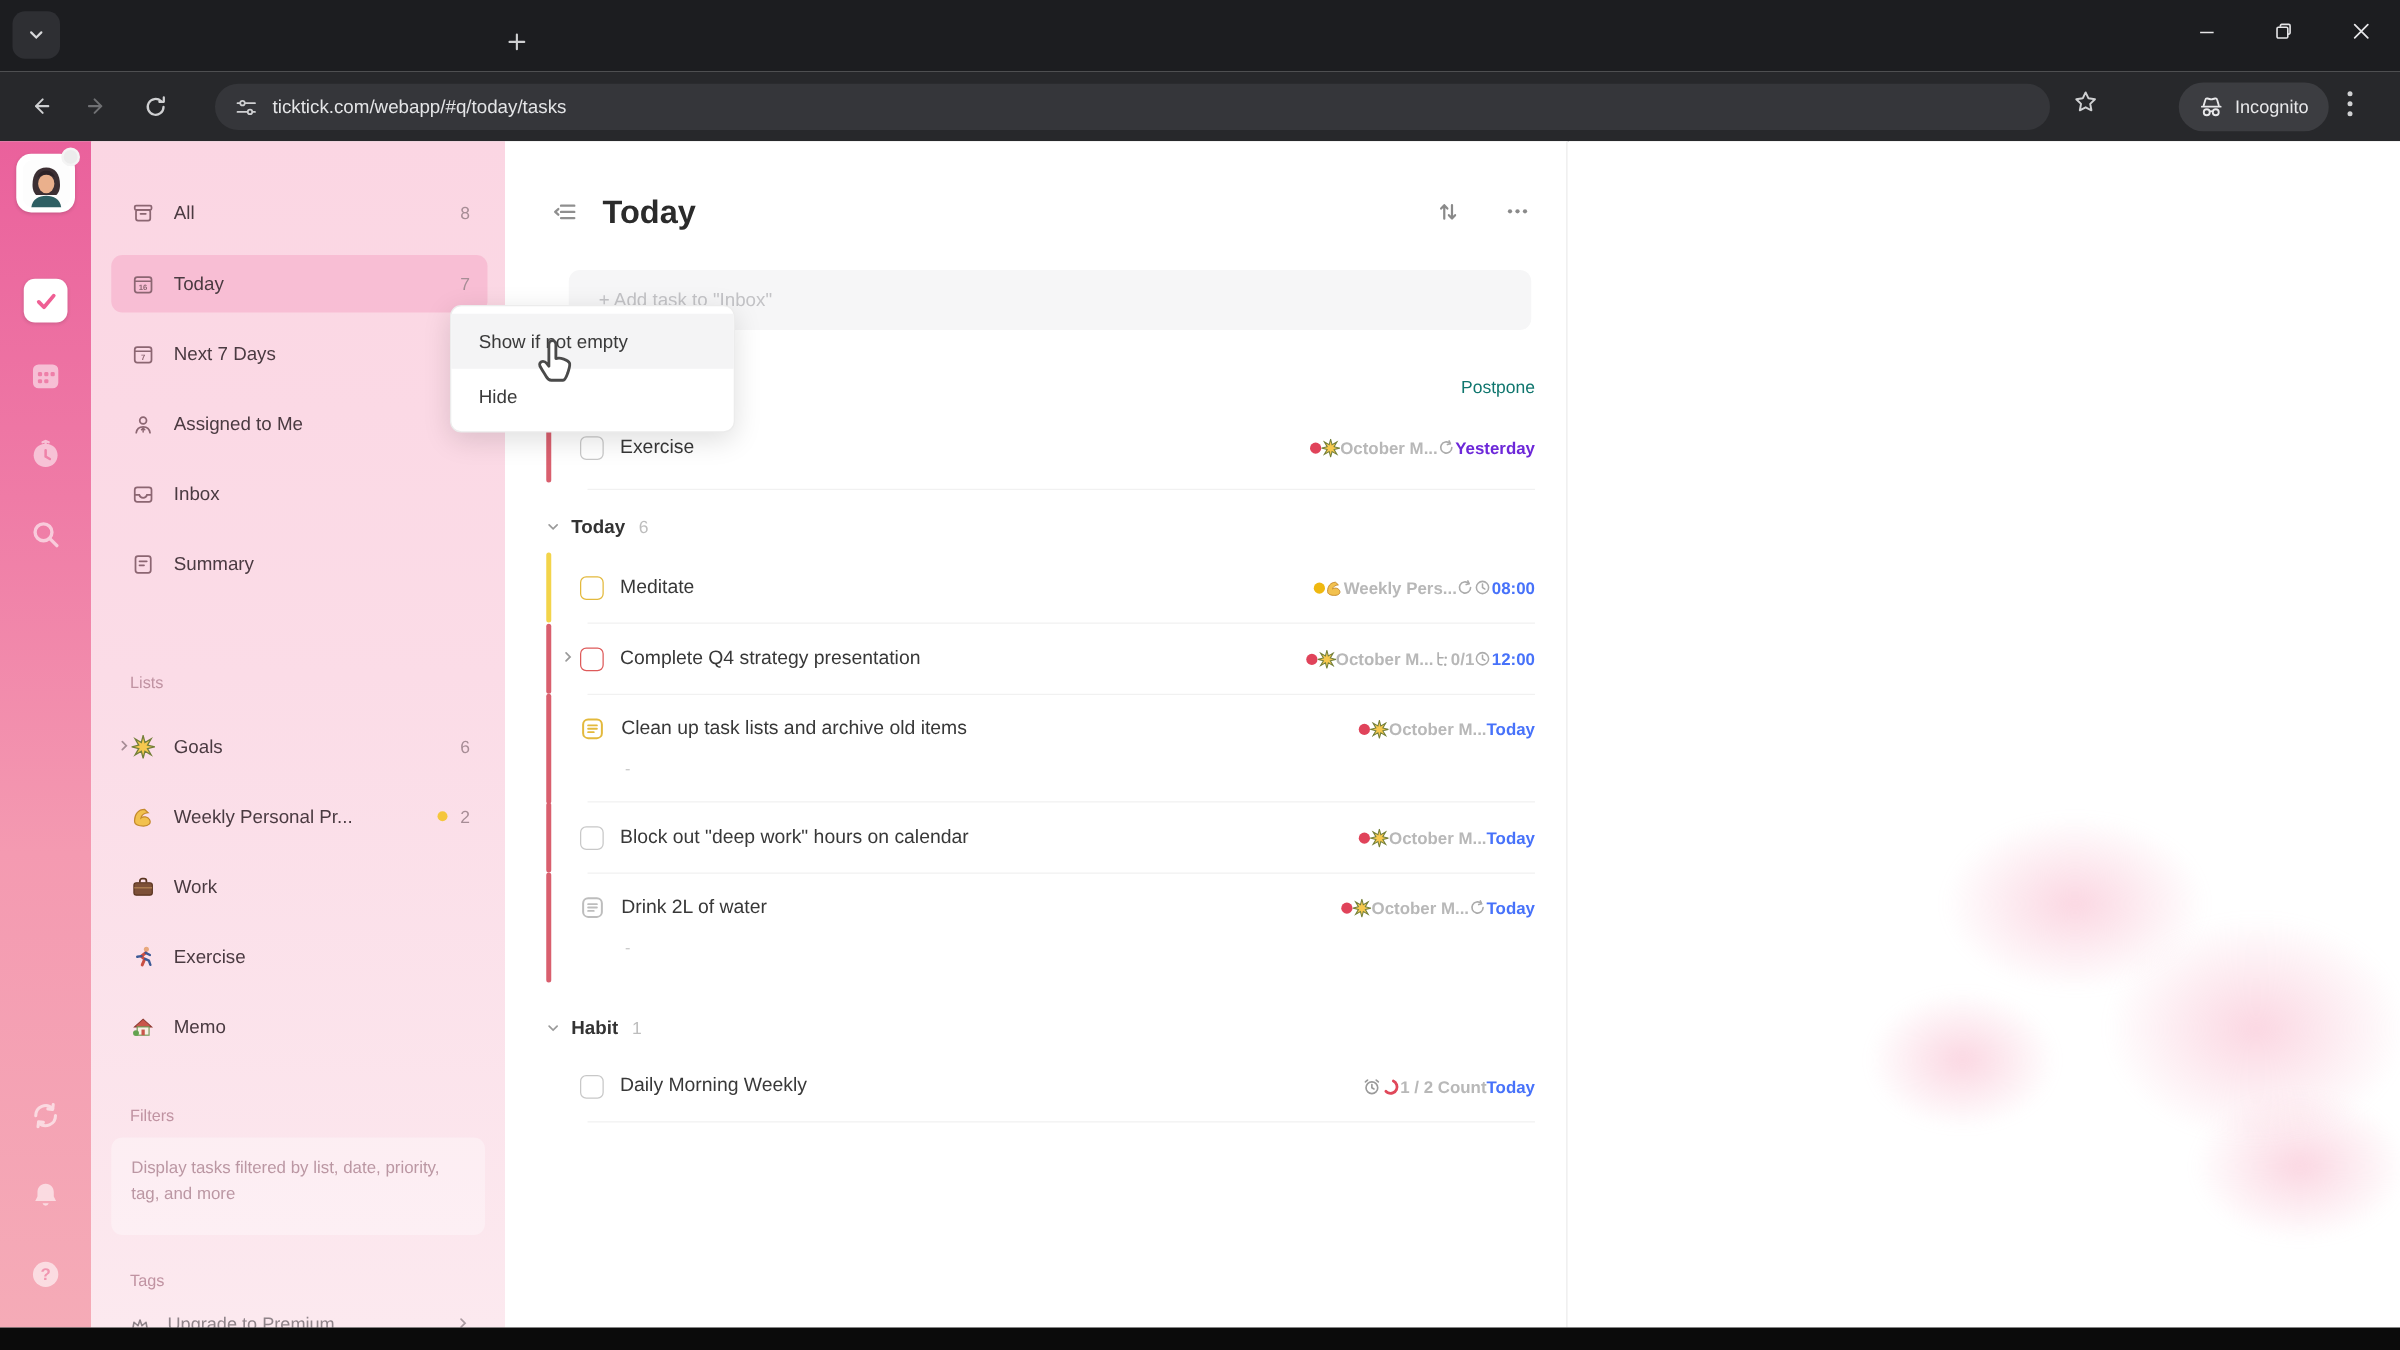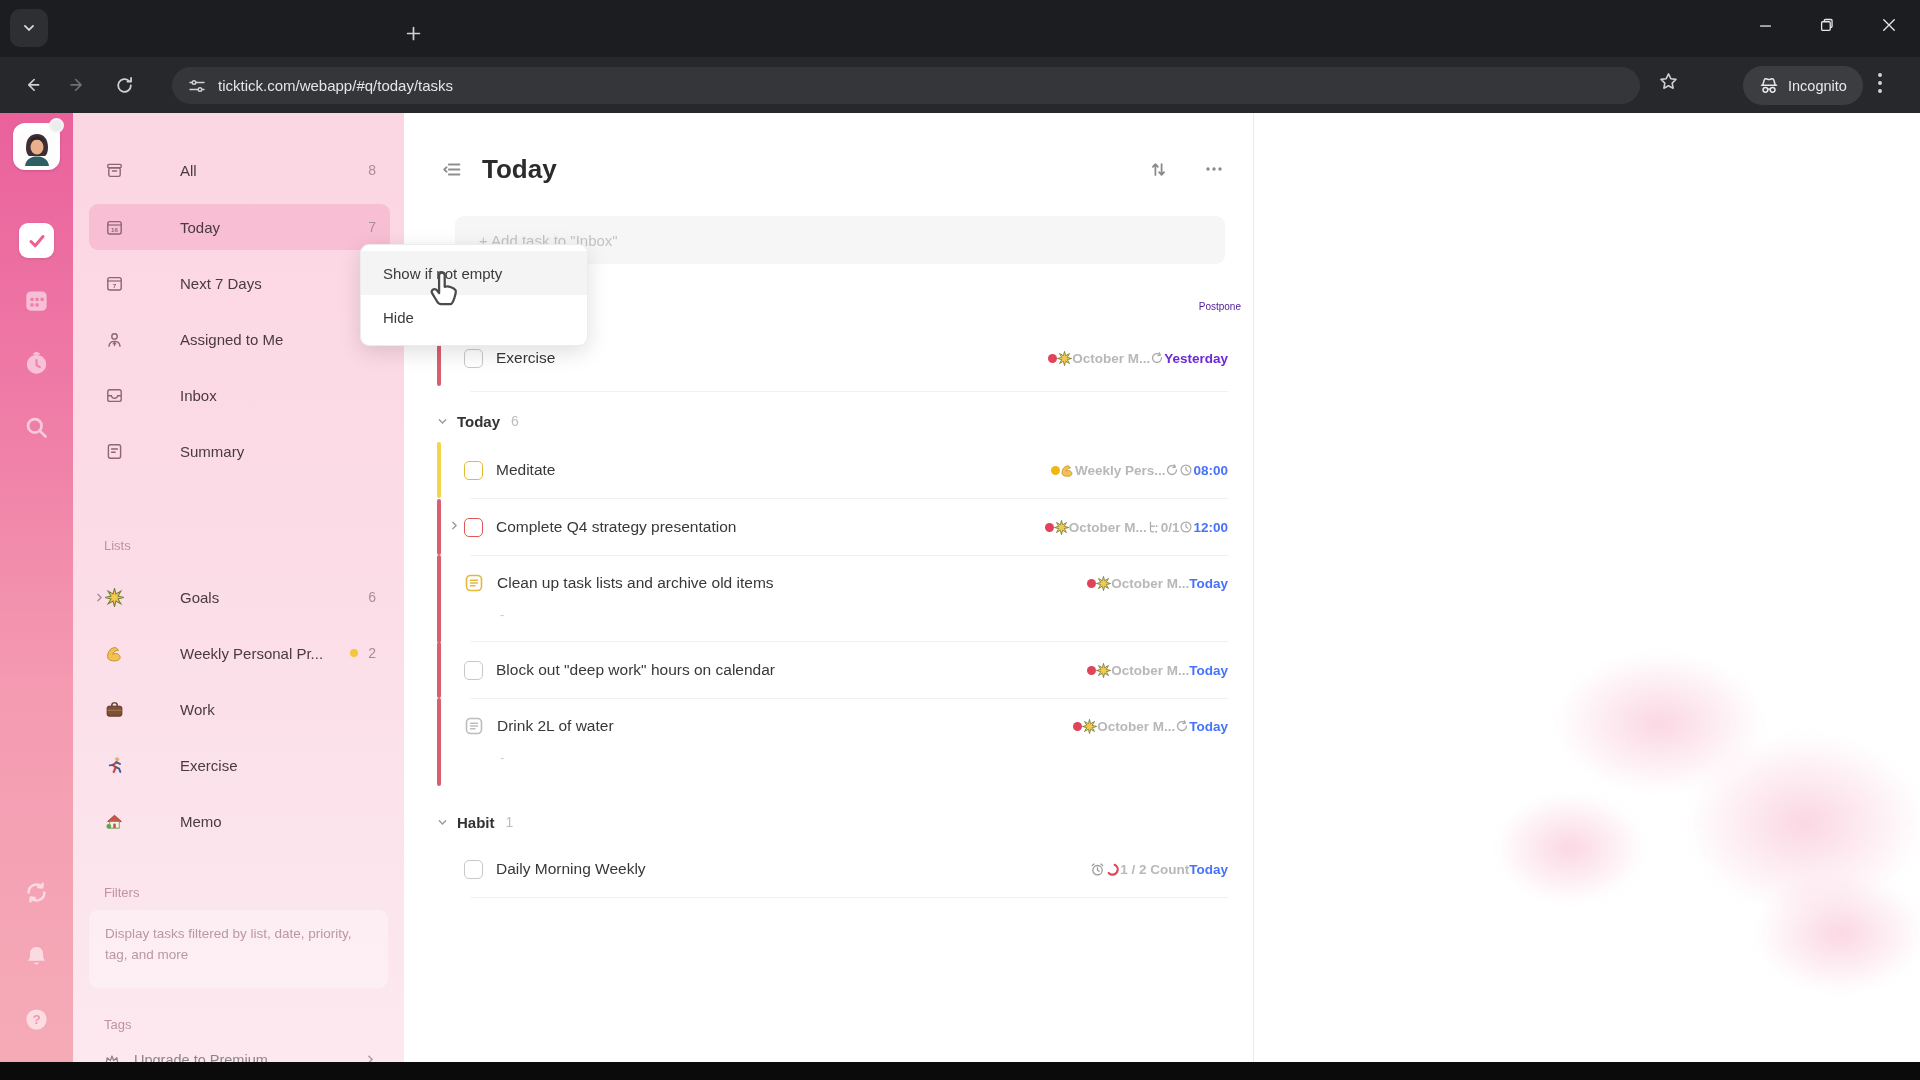--- a/index.html
+++ b/index.html
@@ -34,40 +34,40 @@
   .rail-item { position:absolute; left:0; width:73px; display:flex; justify-content:center; }
   .avatar-wrap { position:absolute; left:13px; top:10px; width:47px; height:47px; background:#fff; border-radius:12px; display:flex; align-items:center; justify-content:center; box-shadow:0 1px 3px rgba(0,0,0,.15); }
   .avatar-badge { position:absolute; right:-4px; top:-5px; width:15px; height:15px; border-radius:50%; background:#ececec; border:2px solid #f4f4f4; }
   .rail-app { position:absolute; left:19px; top:110px; width:35px; height:35px; background:#fff; border-radius:9px; display:flex; align-items:center; justify-content:center; box-shadow:0 1px 3px rgba(0,0,0,.12); }
 
   .sidebar { position:absolute; left:73px; top:0; width:331px; height:949px; overflow:hidden;
              background:linear-gradient(180deg,#fbd6e3 0%,#fbdce7 45%,#fce9ef 100%); }
   .sb-row { position:absolute; left:16px; right:14px; height:46px; display:flex; align-items:center; padding:0 14px 0 15px; border-radius:9px; color:#4a3a41; font-size:15px; }
   .sb-row.active { background:rgba(243,160,192,.45); }
   .sb-icon { width:20px; height:20px; margin-right:15px; color:#8c6672; flex:none; display:flex; align-items:center; justify-content:center; }
-  .sb-label { flex:1; white-space:nowrap; overflow:hidden;margin-left:41px; }
+  .sb-label { flex:1; white-space:nowrap; overflow:hidden; }
   .sb-count { color:#a78d96; font-size:14px; }
   .sb-header { position:absolute; left:31px; color:#c093a2; font-size:13px; }
   .list-chev { position:absolute; left:5px; color:#a78d96; }
   .list-dot { width:8px; height:8px; border-radius:50%; background:#f5c63c; margin-right:10px; }
   .filters-card { position:absolute; left:16px; right:16px; top:797px; height:78px; background:rgba(255,255,255,.34); border-radius:9px; padding:14px 16px; color:#bb97a3; font-size:13.5px; line-height:1.55; }
   .upgrade-row { position:absolute; left:16px; right:14px; top:927px; height:40px; display:flex; align-items:center; padding:0 14px; color:#8f8389; font-size:14.5px; gap:13px; }
   .upgrade-chev { margin-left:auto; color:#ab9aa1; }
 
   
   .listpane { position:absolute; left:404px; top:0; width:850px; height:949px; background:#fff; border-right:1px solid #ececec; }
   .lp-header { position:absolute; left:33px; right:25px; top:36px; height:40px; display:flex; align-items:center; }
   .lp-title { font-size:26px; font-weight:bold; color:#2b2b2b; margin-left:17px; }
   .lp-actions { margin-left:auto; display:flex; align-items:center; gap:28px; }
   .icon-btn { width:28px; height:28px; display:flex; align-items:center; justify-content:center; }
 
   .add-task { position:absolute; left:51px; top:103px; width:770px; height:48px; background:#f6f6f7; border:none; border-radius:9px; padding:0 24px; font-size:15px; color:#333; font-family:inherit; }
   .add-task::placeholder { color:#c3c3c6; }
 
-  .postpone { position:absolute; top:188px; right:12px; color:#4c1d95; font-size:10px; }
+  .postpone { position:absolute; top:188px; right:25px; color:#0f766e; font-size:14px; }
 
   .sec-header { position:absolute; left:33px; display:flex; align-items:center; gap:9px; height:28px; }
   .sec-chev { color:#9a9a9a; display:flex; }
   .sec-name { font-size:15px; font-weight:bold; color:#333; }
   .sec-count { font-size:14px; color:#bdbdbd; margin-left:2px; }
 
   .trow { position:absolute; left:33px; right:25px; }
   .trow .bar { position:absolute; left:0; top:-2px; bottom:-2px; width:4px; border-radius:2px; }
   .bar.red { background:#d95f6e; }
   .bar.yellow { background:#f3d44a; }

